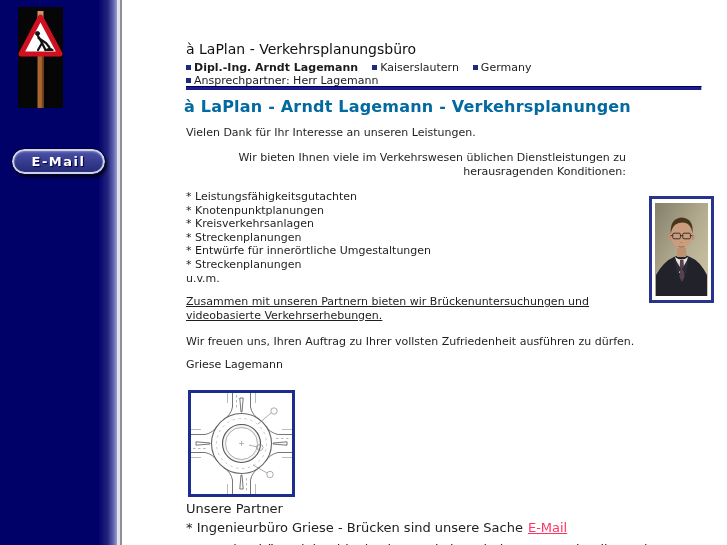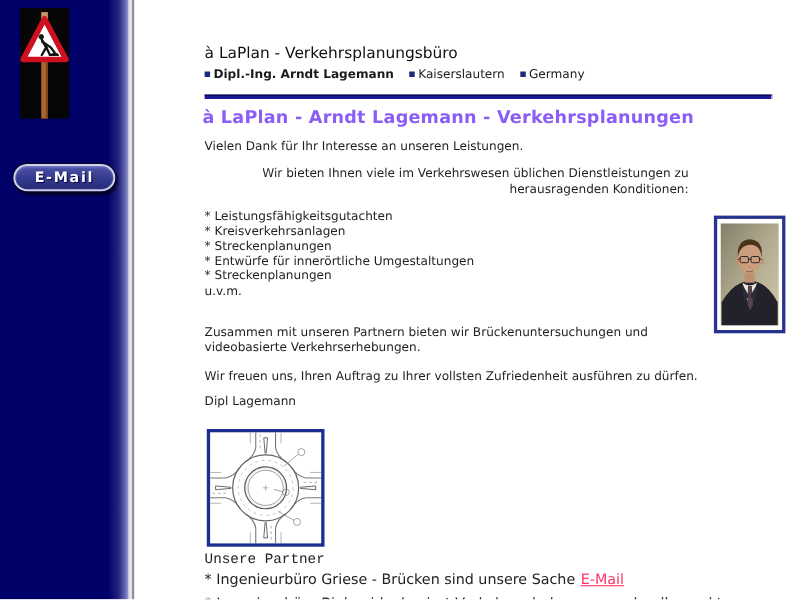--- a/index.html
+++ b/index.html
@@ -40,48 +40,48 @@
   .row1 { top:61px; } .row2 { top:74px; }
   .sq { display:inline-block; width:5px; height:5px; background:#1d2b7e; margin:0 3px 1px 0; vertical-align:middle; }
   .b-strong { font-weight:bold; }
   .b-gap { margin-left:14px; }
   .head-rule {
     position:absolute; left:186px; top:86px; width:516px; height:4px;
     background:#1b1b96; border-top:1px solid #00004a; border-right:1px solid #babade;
   }
   .main-heading {
     position:absolute; left:184px; top:97px; font-size:16px; font-weight:bold;
-    color:#8b5cf6; letter-spacing:0.2px; white-space:nowrap;
+    color:#0369a1; letter-spacing:0.2px; white-space:nowrap;
   }
 
   
   .para { position:absolute; left:186px; font-size:11px; line-height:13.5px; color:#1f1f1f; }
   .p1 { top:126px; }
   .p2 { top:151px; width:440px;text-align:right; }
   .services { position:absolute; left:186px; top:190px; font-size:11px; line-height:13.6px; color:#1f1f1f; }
   .services span { display:block; }
-  .p3 { top:295px; width:450px; }
+  .p3 { top:295px; width:450px;text-decoration:underline; }
   .p4 { top:335px; white-space:nowrap; }
   .p5 { top:358px; }
 
   
   .roundabout-frame {
     position:absolute; left:188px; top:390px; width:107px; height:107px;
     border:3px solid #1c2d90; background:#ffffff;
   }
   .roundabout-frame svg { display:block; width:101px; height:101px; }
 
   .portrait-frame {
     position:absolute; left:649px; top:196px; width:65px; height:107px;
     border:3px solid #27338c; background:#ffffff; padding:4px 3px;
   }
   .portrait-frame svg { display:block; width:53px; height:93px; }
 
   
-  .partners-heading { position:absolute; left:186px; top:501px; font-size:13px; color:#222;font-family:Liberation Mono, monospace; }
+  .partners-heading { position:absolute; left:186px; top:501px; font-size:13px; color:#222; }
   .partner-line { position:absolute; left:186px; font-size:13px; color:#222; white-space:nowrap; }
   .pl1 { top:520px; }
   .pl2 { top:542px; }
   .email-link { color:#ff3366; text-decoration:underline; cursor:pointer; margin-left:5px; }
 </style>
 </head>
 <body>
 
 <div id="screen">
 
@@ -105,40 +105,44 @@
   </div>
   <div class="edge-light"></div>
   <div class="edge-dark"></div>
 
   <div class="site-title">à LaPlan - Verkehrsplanungsbüro</div>
 
   <div class="bullet-row row1">
     <span class="sq"></span><span class="b-strong">Dipl.-Ing. Arndt Lagemann</span><span class="sq b-gap"></span><span>Kaiserslautern</span><span class="sq b-gap"></span><span>Germany</span>
   </div>
 
+  <div class="bullet-row row2">
+    <span class="sq"></span><span>Ansprechpartner: Herr Lagemann</span>
+  </div>
 
   <div class="head-rule"></div>
 
   <h1 class="main-heading">à LaPlan - Arndt Lagemann - Verkehrsplanungen</h1>
 
   <p class="para p1">Vielen Dank für Ihr Interesse an unseren Leistungen.</p>
   <p class="para p2">Wir bieten Ihnen viele im Verkehrswesen üblichen Dienstleistungen zu herausragenden Konditionen:</p>
 
   <div class="services">
     <span>* Leistungsfähigkeitsgutachten</span>
+    <span>* Knotenpunktplanungen</span>
     <span>* Kreisverkehrsanlagen</span>
     <span>* Streckenplanungen</span>
     <span>* Entwürfe für innerörtliche Umgestaltungen</span>
     <span>* Streckenplanungen</span>
     <span>u.v.m.</span>
   </div>
 
   <p class="para p3">Zusammen mit unseren Partnern bieten wir Brückenuntersuchungen und videobasierte Verkehrserhebungen.</p>
   <p class="para p4">Wir freuen uns, Ihren Auftrag zu Ihrer vollsten Zufriedenheit ausführen zu dürfen.</p>
-  <p class="para p5">Dipl Lagemann</p>
+  <p class="para p5">Griese Lagemann</p>
 
   <div class="roundabout-frame">
     <svg viewBox="0 0 101 101" xmlns="http://www.w3.org/2000/svg">
       <g fill="none" stroke="#777" stroke-width="1">
 
         <path d="M41.5 0 L41.5 14 Q40 22 32 27"></path>
         <path d="M59.5 0 L59.5 14 Q61 22 69 27"></path>
 
         <path d="M41.5 101 L41.5 87 Q40 79 32 74"></path>
         <path d="M59.5 101 L59.5 87 Q61 79 69 74"></path>

